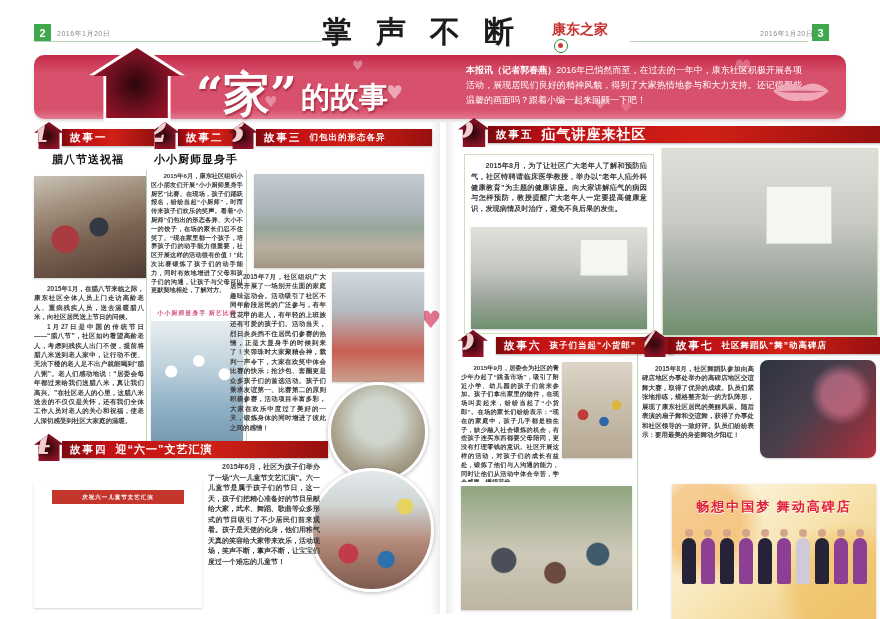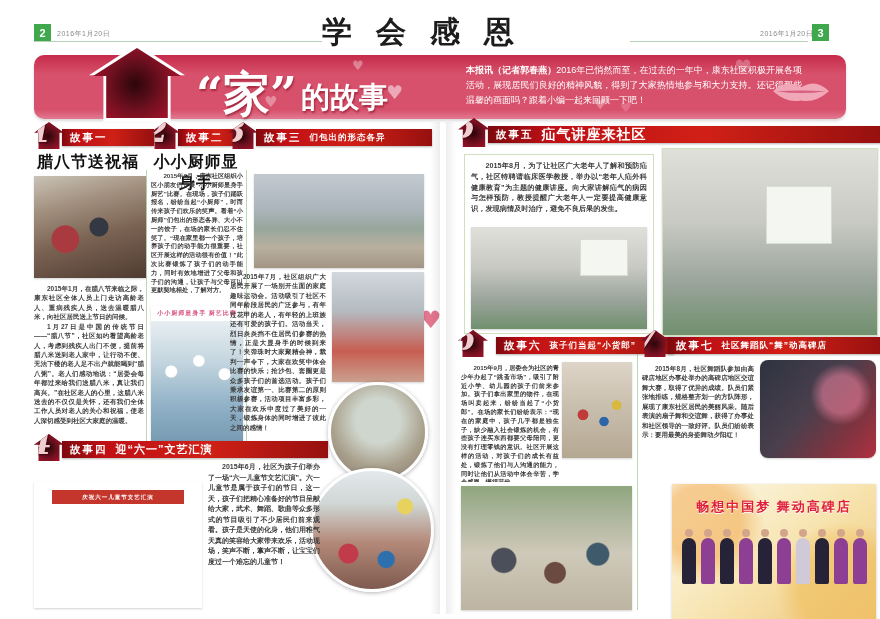--- a/index.html
+++ b/index.html
@@ -31,21 +31,21 @@
   .intro .lead{font-weight:bold;}
   .heart{font-family:"DejaVu Sans",sans-serif;line-height:1;}
   
   .s-house{width:30px;height:27px;}
   .s-num{position:absolute;font-family:"DejaVu Serif",serif;font-style:italic;font-weight:bold;
          font-size:33px;color:#f0cdd0;line-height:1;text-shadow:1px 1px 2px rgba(50,0,5,.7);left:-5px;top:-8px;}
   .bar{height:17px;background:linear-gradient(90deg,#7d090e 0%,#c01015 16%,#d02016 55%,#96100f 100%);
        color:#fff;display:flex;align-items:center;padding-left:8px;box-shadow:0 1px 2px rgba(0,0,0,.3);}
   .bar-label{font-size:10.5px;font-weight:bold;letter-spacing:2px;white-space:nowrap;}
   .bar-sub{font-size:8.5px;font-weight:bold;margin-left:8px;letter-spacing:1px;white-space:nowrap;}
-  .s-title{font-size:16px;font-weight:bold;color:#101010;text-align:center;letter-spacing:1px;}
+  .s-title{font-size:11px;font-weight:bold;color:#101010;text-align:center;letter-spacing:1px;}
   .body{font-size:6.8px;line-height:1.5;color:#3c3c3c;text-align:justify;overflow:hidden;font-weight:bold;}
   .body p{margin:0;text-indent:2em;}
   .body-sm{font-size:6.2px;line-height:1.42;}
   .vline{width:1px;background:#bcd8b4;}
   
   .ph{box-shadow:0 1px 2px rgba(0,0,0,.18);}
   .ph1{background:radial-gradient(circle at 28% 62%,#a83a40 0 13%,transparent 14%),
        radial-gradient(circle at 58% 50%,#343842 0 11%,transparent 12%),
        linear-gradient(165deg,#c9c3b6 0%,#a39180 28%,#7b6353 58%,#4f3b31 100%);}
   .ph2{background:radial-gradient(circle at 22% 38%,#fff 0 5%,transparent 6%),
@@ -95,21 +95,25 @@
   .lips{width:62px;height:32px;}
 </style>
 </head>
 <body>
 
 <div class="canvas">
 
   <div class="abs pagenum" style="left:34px;top:24px;">2</div>
   <div class="abs date" style="left:57px;top:29px;">2016年1月20日</div>
   <div class="abs rule" style="left:34px;top:41px;width:288px;"></div>
-  <div class="abs main-title" style="left:322px;top:12px;">学会感恩</div>
+  <div class="abs main-title" style="left:322px;top:12px;">掌声不断</div>
+  <div class="abs" style="left:552px;top:20px;width:70px;">
+    <span class="logo-title">康东之家</span><span class="emblem"></span>
+    <div class="logo-sub">KANG DONG ZHI JIA</div>
+  </div>
   <div class="abs rule" style="left:630px;top:41px;width:178px;"></div>
   <div class="abs date" style="left:760px;top:29px;">2016年1月20日</div>
   <div class="abs pagenum" style="left:812px;top:24px;">3</div>
 
   <div class="abs banner">
     <span class="abs heart" style="left:318px;top:4px;font-size:13px;color:rgba(255,255,255,.35);">♥</span>
     <span class="abs heart" style="left:352px;top:28px;font-size:19px;color:rgba(255,255,255,.5);">♥</span>
     <span class="abs heart" style="left:230px;top:40px;font-size:15px;color:rgba(255,255,255,.35);">♥</span>
     <span class="abs heart" style="left:560px;top:42px;font-size:14px;color:rgba(255,255,255,.3);">♥</span>
     <span class="abs heart" style="left:700px;top:2px;font-size:20px;color:rgba(255,255,255,.25);">♥</span>

